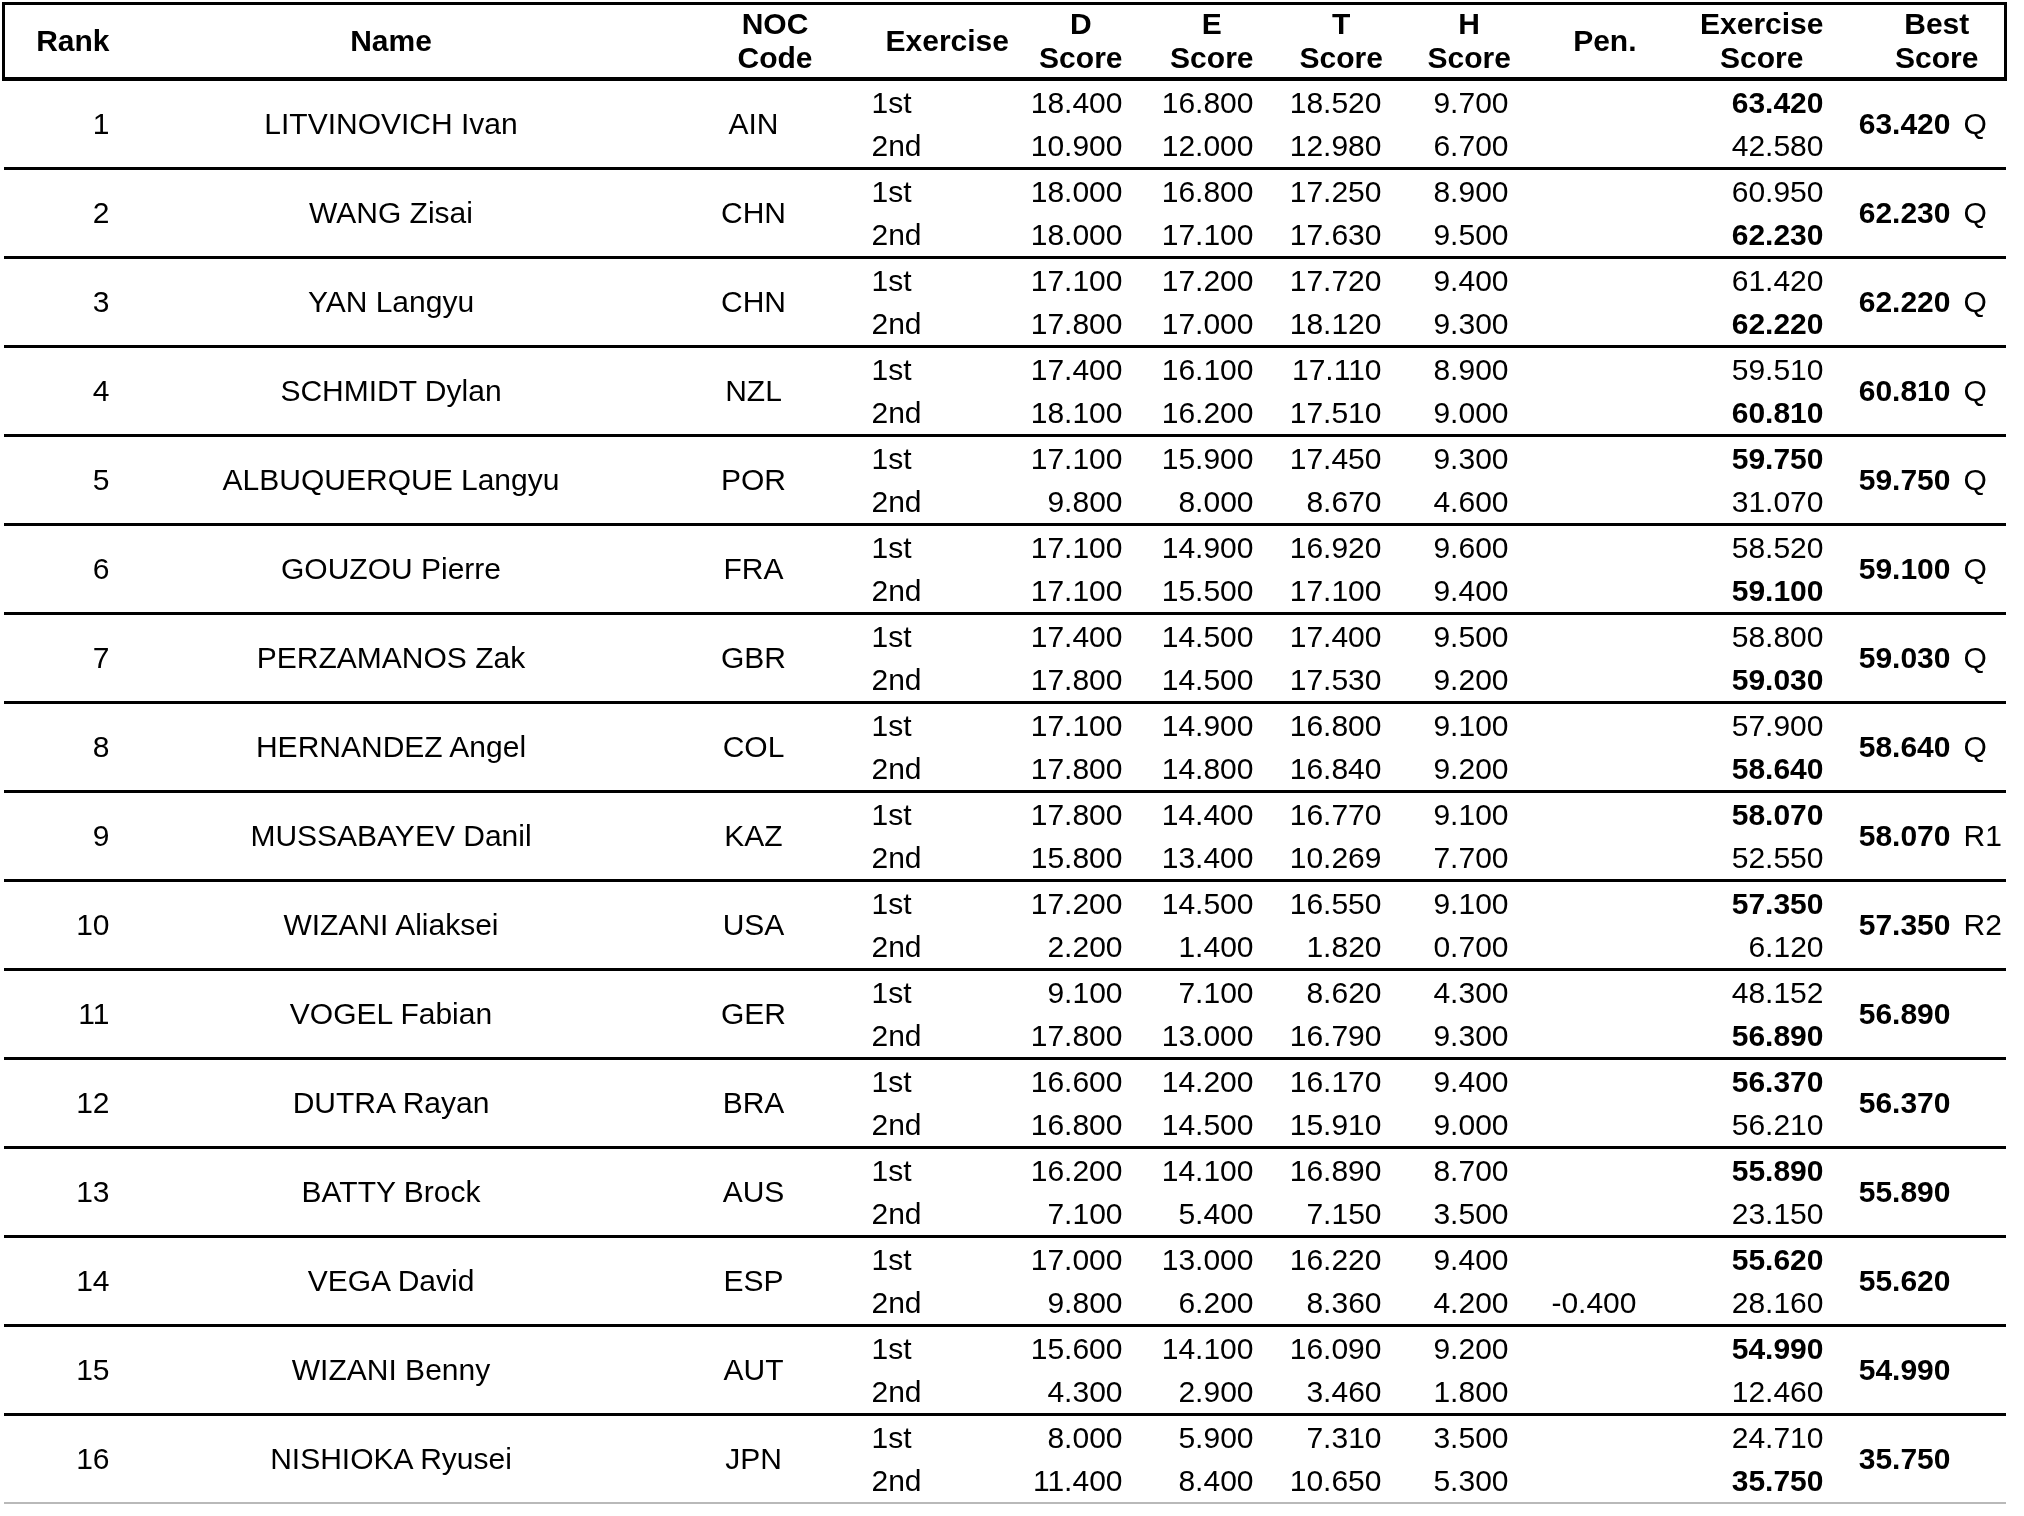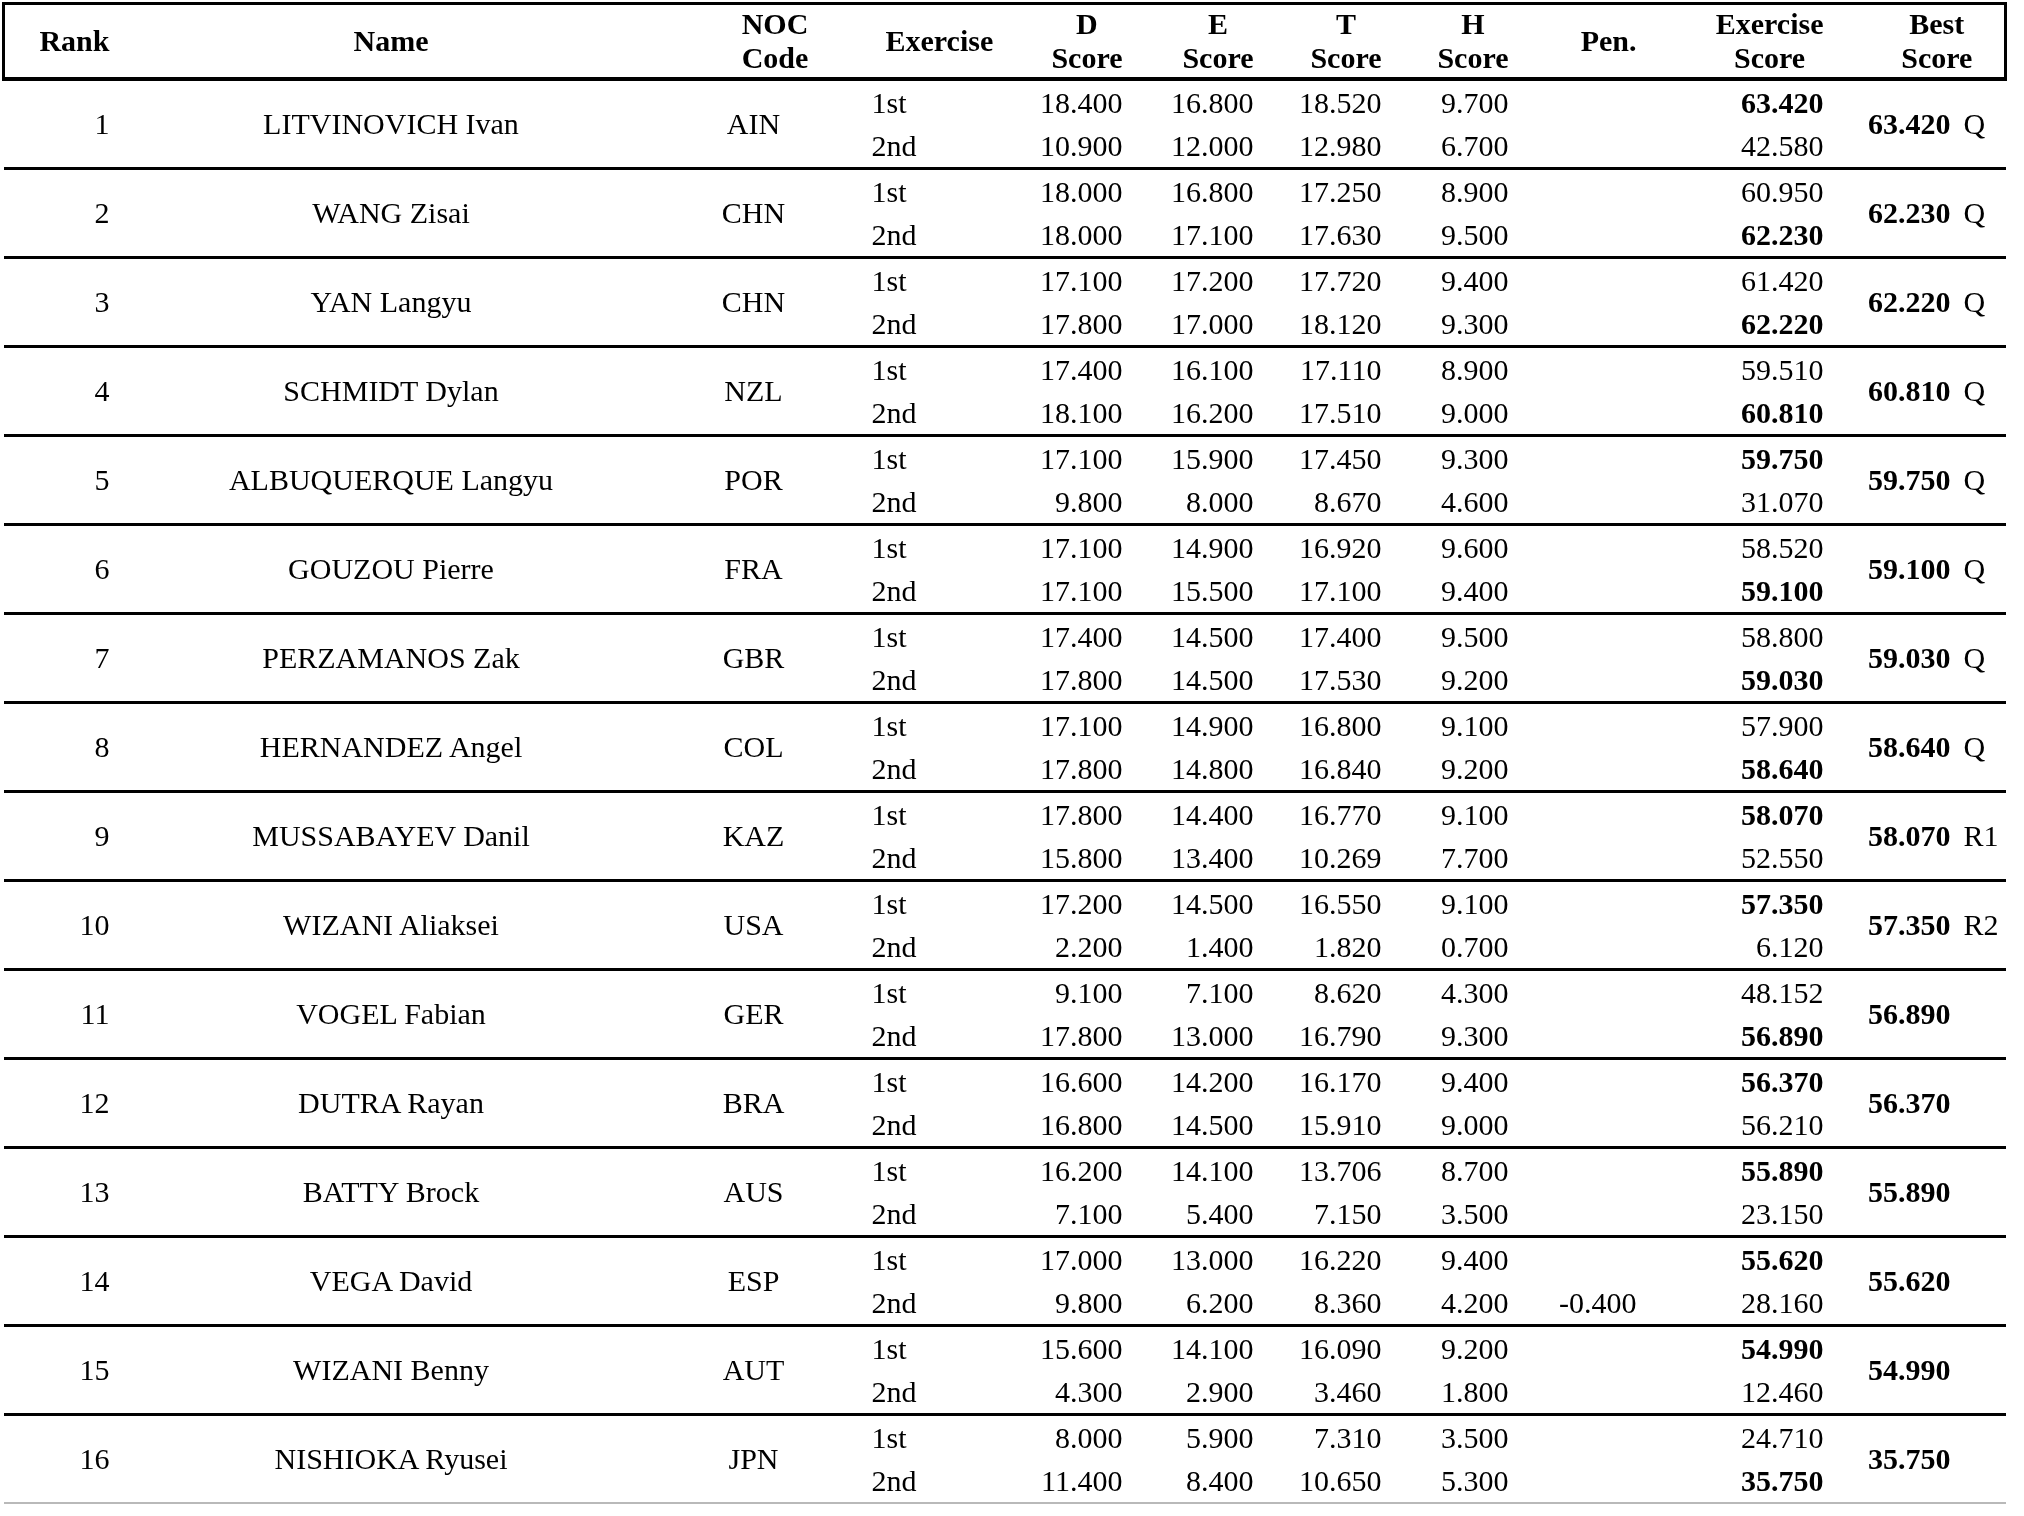--- a/index.html
+++ b/index.html
@@ -8,21 +8,20 @@
     font-family:"Liberation Sans",sans-serif;
     color:#000;
     -webkit-font-smoothing:antialiased;
   }
   table{
     border-collapse:collapse;
     table-layout:fixed;
     width:2002px;
     margin:2px 0 0 2px;
     border-bottom:2px solid #b9b9b9;
-    font-family:Liberation Serif, serif;
   }
   thead th{
     border-top:3px solid #000;
     border-bottom:4px solid #000;
     font-weight:bold;
     font-size:30px;
     line-height:34px;
     height:72px;
     padding:0;
     vertical-align:middle;
@@ -364,21 +363,21 @@
         <td class="num"></td>
         <td class="num">56.210</td>
       </tr>
       <tr class="sep">
         <td class="rank" rowspan="2">13</td>
         <td class="namecol" rowspan="2">BATTY Brock</td>
         <td class="noc" rowspan="2">AUS</td>
         <td class="ex">1st</td>
         <td class="num">16.200</td>
         <td class="num">14.100</td>
-        <td class="num">13.706</td>
+        <td class="num">16.890</td>
         <td class="num">8.700</td>
         <td class="num"></td>
         <td class="num b">55.890</td>
         <td class="best" rowspan="2"><span class="bnum">55.890</span><span class="bsuf"></span></td>
       </tr>
       <tr>
         <td class="ex">2nd</td>
         <td class="num">7.100</td>
         <td class="num">5.400</td>
         <td class="num">7.150</td>

